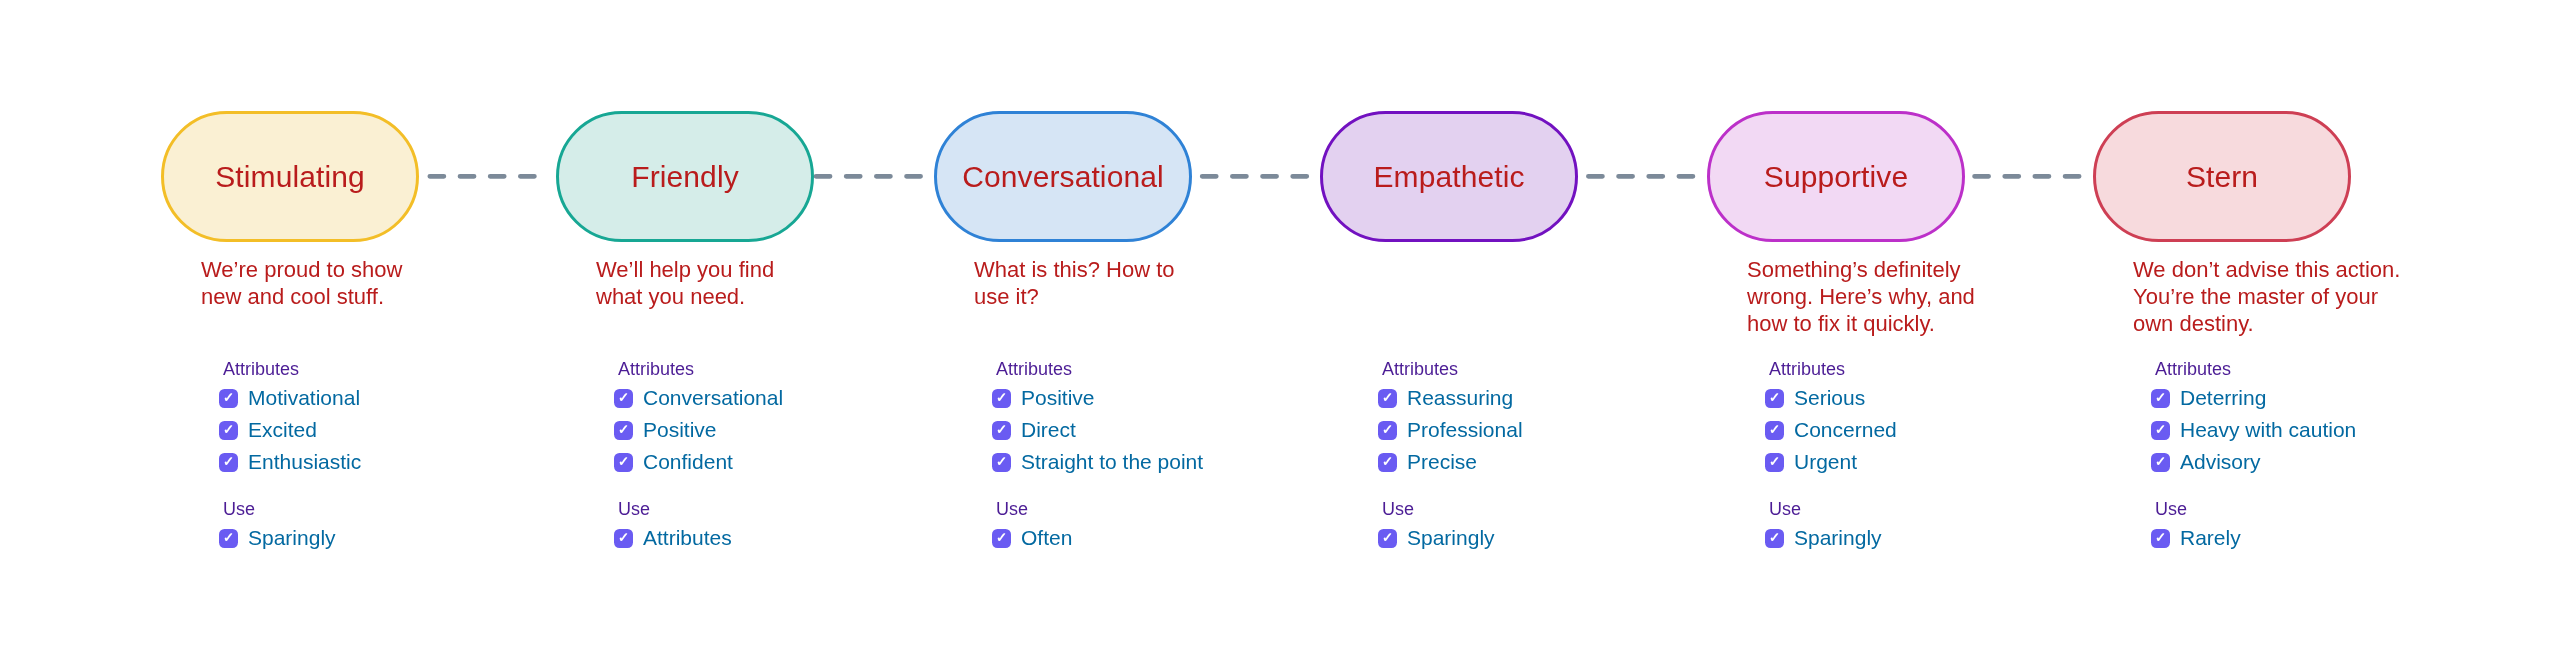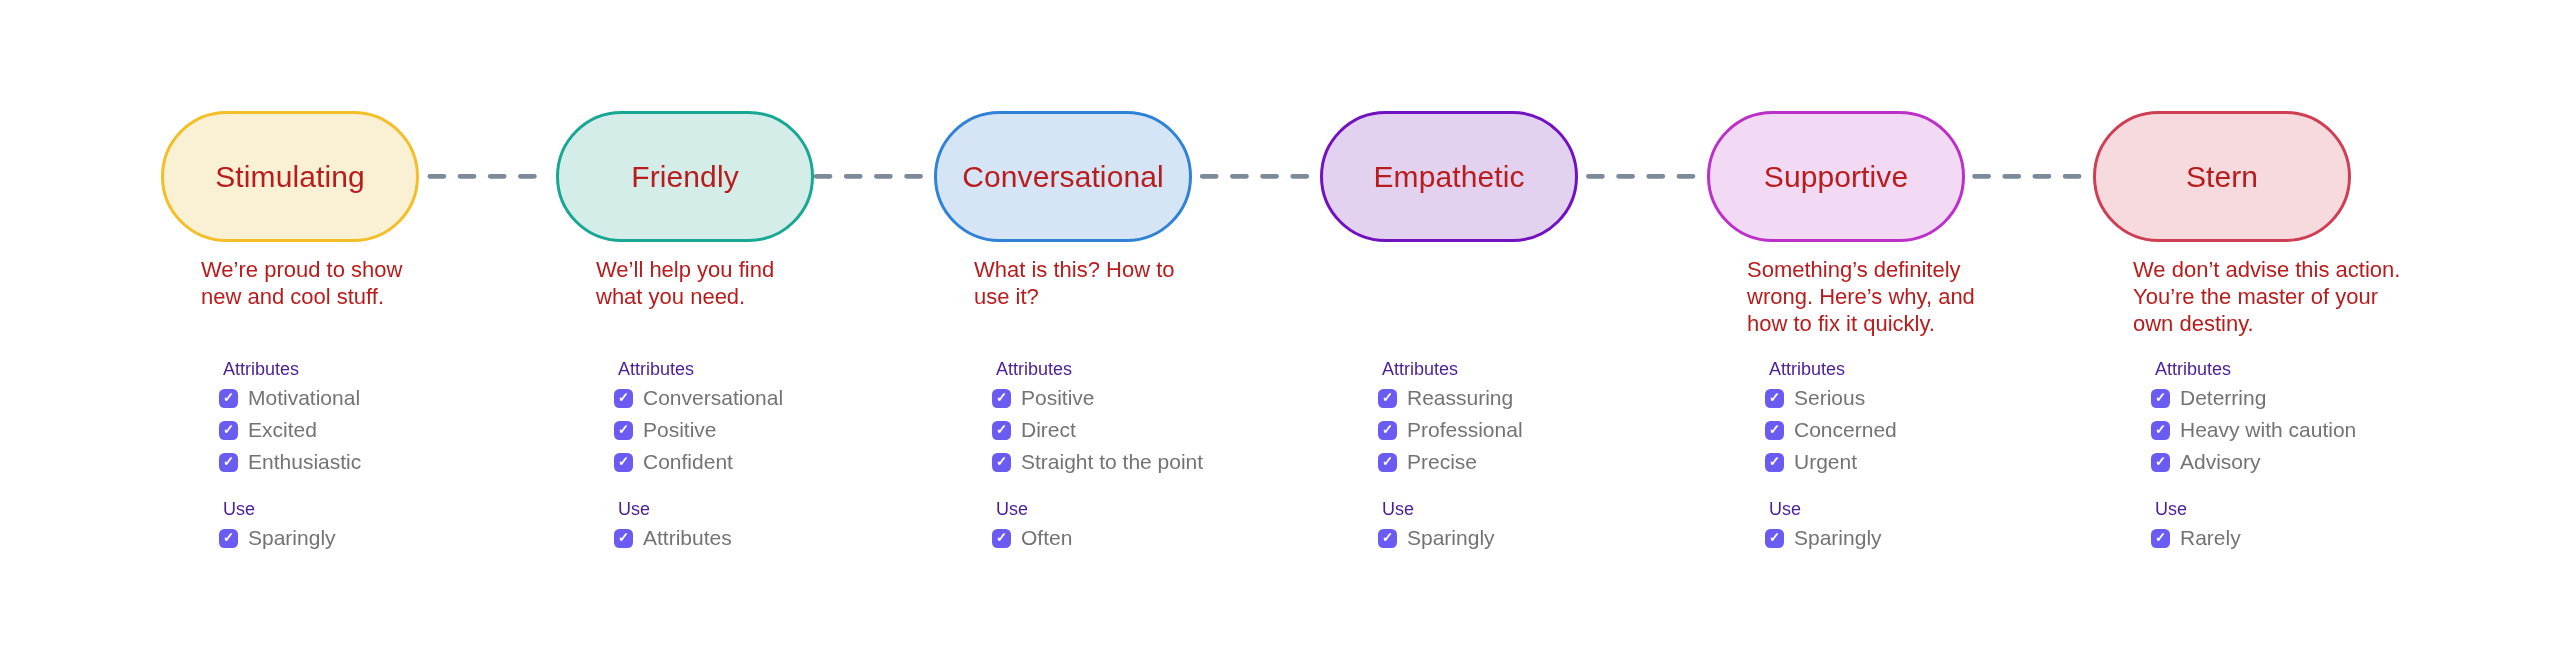--- a/index.html
+++ b/index.html
@@ -35,21 +35,21 @@
   .use-header  { top: 498px; }
   .attr-list { position: absolute; left: 58px; top: 382px; }
   .use-slot  { position: absolute; left: 58px; top: 522px; }
   .row { display: flex; align-items: center; height: 32px; gap: 10px; }
   .checkbox {
     width: 19px; height: 19px; border-radius: 5.4px;
     display: flex; align-items: center; justify-content: center;
     flex: none; cursor: pointer;
   }
   .check { color: #ffffff; font-size: 13.4px; font-weight: 700; line-height: 1; }
-  .item-label { font-size: 21px; color: #737373; }
+  .item-label { font-size: 21px; color: #0369a1; }
 </style>
 </head>
 <body>
 
 <div id="diagram">
   <svg id="connectors" viewBox="0 0 3840 968" xmlns="http://www.w3.org/2000/svg">
       <line x1="640" x2="797" y1="263" y2="263" stroke="#7c8a99" stroke-width="7" stroke-linecap="round" stroke-dasharray="21 24"></line>
       <line x1="1216" x2="1373" y1="263" y2="263" stroke="#7c8a99" stroke-width="7" stroke-linecap="round" stroke-dasharray="21 24"></line>
       <line x1="1792" x2="1949" y1="263" y2="263" stroke="#7c8a99" stroke-width="7" stroke-linecap="round" stroke-dasharray="21 24"></line>
       <line x1="2368" x2="2525" y1="263" y2="263" stroke="#7c8a99" stroke-width="7" stroke-linecap="round" stroke-dasharray="21 24"></line>

